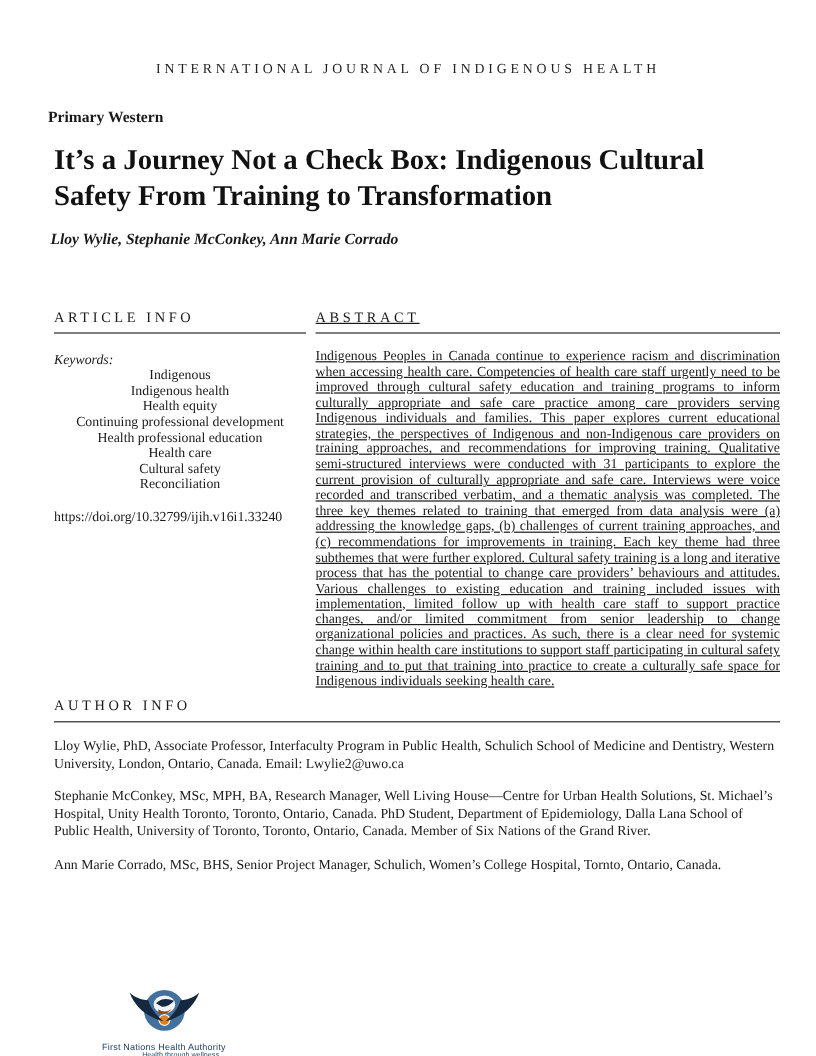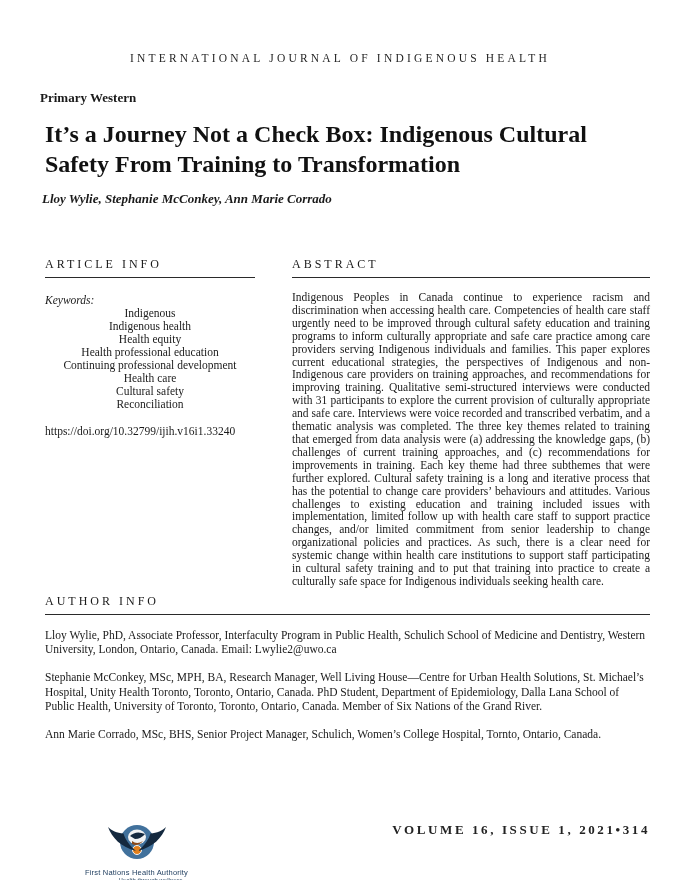--- a/index.html
+++ b/index.html
@@ -36,24 +36,24 @@
   }
   .authors-line {
     margin: 12px 0 0 42px;
     font-size: 13px;
     font-weight: bold;
     font-style: italic;
   }
   .columns {
     display: flex;
     margin: 50px 30px 0 45px;
-    gap: 37px;
+    gap: 8px;
   }
   .col-left { width: 210px; flex: 0 0 210px; }
-  .col-right { flex: 1; }
+  .col-right { flex: 1; text-decoration: underline; }
   .sec-heading {
     font-size: 12px;
     letter-spacing: 3px;
     font-weight: 500;
     color: #1a1a1a;
     border-bottom: 1.5px solid #2a2a2a;
     padding-bottom: 5px;
   }
   .keywords-label {
     margin-top: 16px;
@@ -134,22 +134,22 @@
 
   <div class="columns">
 
     <div class="col-left">
       <div class="sec-heading">ARTICLE INFO</div>
       <div class="keywords-label">Keywords:</div>
       <div class="keywords-list">
           <div class="keyword-item">Indigenous</div>
           <div class="keyword-item">Indigenous health</div>
           <div class="keyword-item">Health equity</div>
+          <div class="keyword-item">Continuing professional development</div>
           <div class="keyword-item">Health professional education</div>
-          <div class="keyword-item">Continuing professional development</div>
           <div class="keyword-item">Health care</div>
           <div class="keyword-item">Cultural safety</div>
           <div class="keyword-item">Reconciliation</div>
         </div>
       <a class="doi-link">https://doi.org/10.32799/ijih.v16i1.33240</a>
     </div>
 
     <div class="col-right">
       <div class="sec-heading">ABSTRACT</div>
       <p class="abstract-text">Indigenous Peoples in Canada continue to experience racism and discrimination when accessing health care. Competencies of health care staff urgently need to be improved through cultural safety education and training programs to inform culturally appropriate and safe care practice among care providers serving Indigenous individuals and families. This paper explores current educational strategies, the perspectives of Indigenous and non-Indigenous care providers on training approaches, and recommendations for improving training. Qualitative semi-structured interviews were conducted with 31 participants to explore the current provision of culturally appropriate and safe care. Interviews were voice recorded and transcribed verbatim, and a thematic analysis was completed. The three key themes related to training that emerged from data analysis were (a) addressing the knowledge gaps, (b) challenges of current training approaches, and (c) recommendations for improvements in training. Each key theme had three subthemes that were further explored. Cultural safety training is a long and iterative process that has the potential to change care providers’ behaviours and attitudes. Various challenges to existing education and training included issues with implementation, limited follow up with health care staff to support practice changes, and/or limited commitment from senior leadership to change organizational policies and practices. As such, there is a clear need for systemic change within health care institutions to support staff participating in cultural safety training and to put that training into practice to create a culturally safe space for Indigenous individuals seeking health care.</p>
@@ -178,15 +178,14 @@
 
       <circle cx="32" cy="30" r="4.5" fill="#e2801c" stroke="#f2f3f4" stroke-width="1"></circle>
 
       <path d="M3,7 C7,18 16,27 31,31 C24,25 20,19 18.5,13.5 C12,13 6.5,10.5 3,7 Z" fill="#14293f"></path>
       <path d="M61,7 C57,18 48,27 33,31 C40,25 44,19 45.5,13.5 C52,13 57.5,10.5 61,7 Z" fill="#14293f"></path>
     </svg>
     <div class="logo-org-name">First Nations Health Authority</div>
     <div class="logo-tagline">Health through wellness</div>
   </div>
 
-  <div class="volume-line">VOLUME 16, ISSUE 1, 2021•314</div>
 
 </div>
 
 </body></html>

